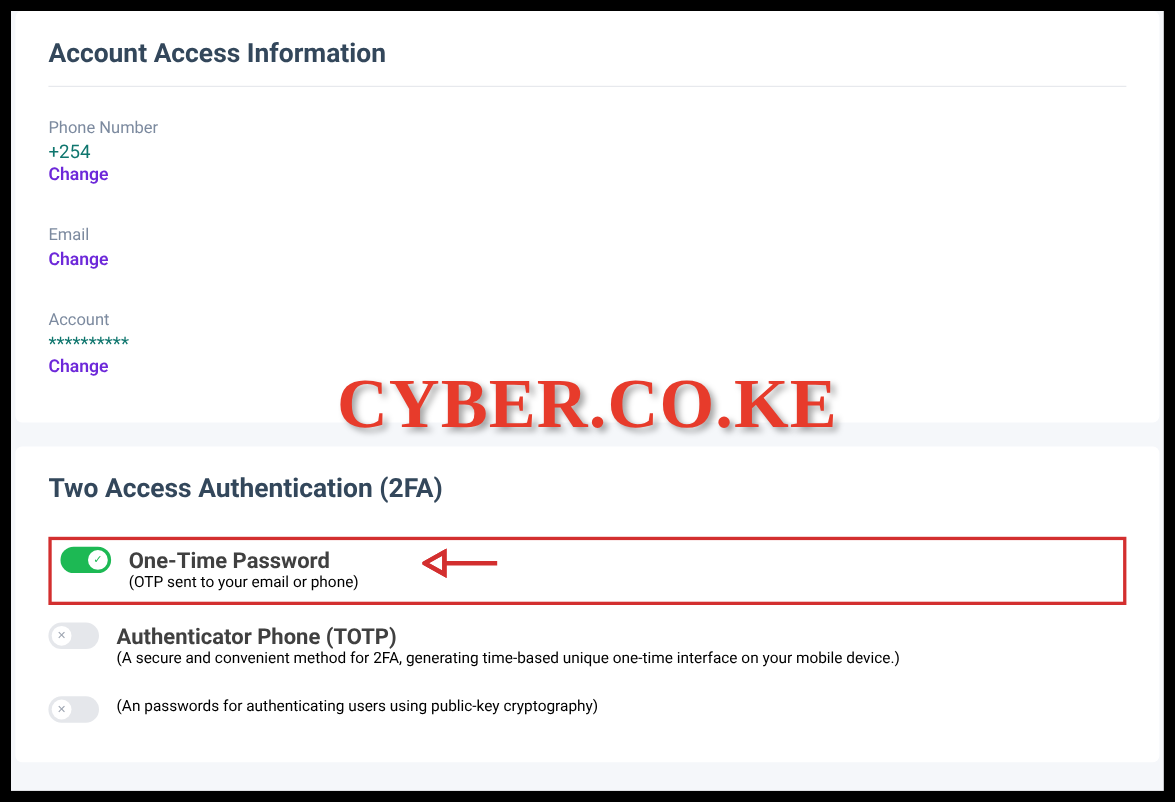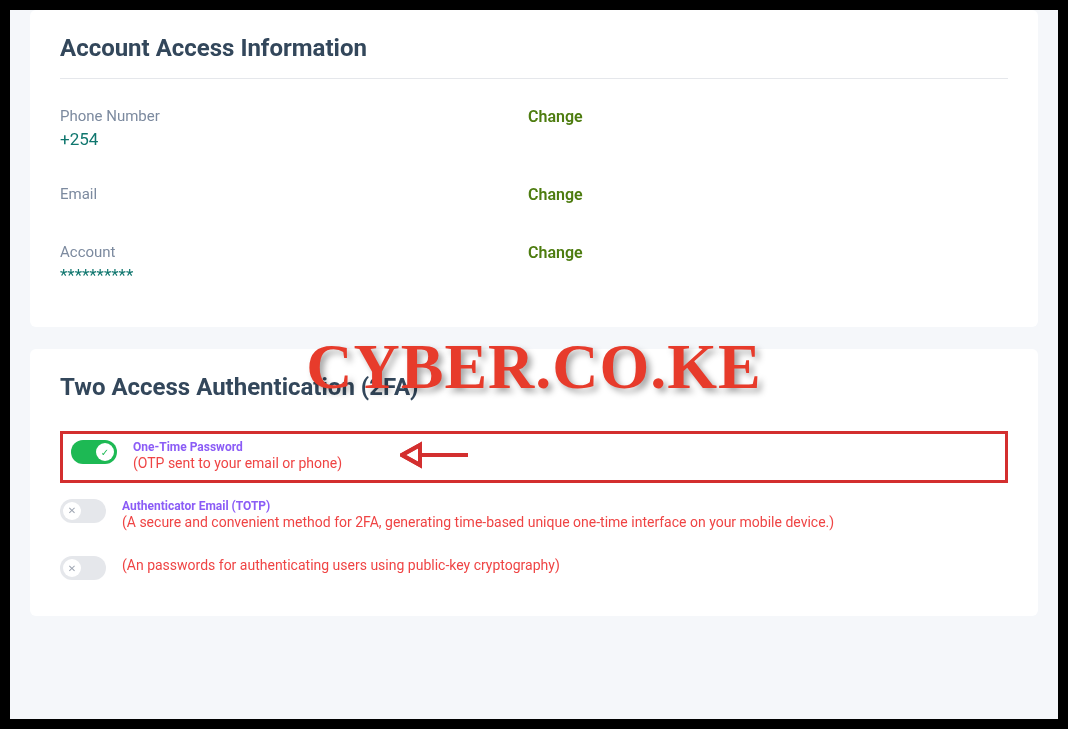--- a/index.html
+++ b/index.html
@@ -12,21 +12,21 @@
       font-family: -apple-system, BlinkMacSystemFont, 'Segoe UI', Roboto, Arial, sans-serif;
       width: 1068px;
       height: 729px;
       padding: 10px;
       position: relative;
     }
     .page-bg {
       background: #f5f7fa;
       width: 100%;
       height: 100%;
-      padding: 0 20px;
+      padding: 0 4px;
       position: relative;
     }
     .card {
       background: #fff;
       border-radius: 6px;
       padding: 24px 30px;
       margin-bottom: 22px;
     }
     .card-title {
       font-size: 24px;
@@ -37,35 +37,36 @@
     .divider {
       border: none;
       border-top: 1px solid #e5e7eb;
       margin-bottom: 10px;
     }
     .info-row {
       display: flex;
       align-items: flex-start;
       justify-content: space-between;
       padding: 18px 0;
+      flex-direction: column;
     }
     .info-left {
       flex: 1;
     }
     .info-label {
       font-size: 15px;
       color: #7c8a9f;
       margin-bottom: 4px;
     }
     .info-value {
       font-size: 17px;
       color: #0f766e;
     }
     .change-link {
-      color: #4d7c0f;
+      color: #6d28d9;
       font-weight: 600;
       font-size: 16px;
       cursor: pointer;
       text-align: left;
       min-width: 480px;
     }
     .twofa-row {
       display: flex;
       align-items: flex-start;
       gap: 16px;
@@ -102,27 +103,27 @@
       color: #1db954;
     }
     .toggle-off .toggle-knob {
       left: 3px;
       color: #9fa6b2;
     }
     .twofa-text {
       flex: 1;
     }
     .twofa-title {
-      font-size: 12px;
+      font-size: 20px;
       font-weight: 700;
-      color: #8b5cf6;
+      color: #404040;
     }
     .twofa-desc {
       font-size: 14px;
-      color: #ef4444;
+      color: #000000;
       line-height: 1.4;
     }
     .highlight-box {
       border: 3px solid #d32f2f;
       padding: 6px 8px;
       display: flex;
       align-items: flex-start;
       gap: 16px;
       margin-bottom: 4px;
     }
@@ -206,21 +207,21 @@
         <path d="M 68 18 L 20 18 M 20 8 L 2 18 L 20 28 Z" fill="none" stroke="#d32f2f" stroke-width="4" stroke-linejoin="miter"></path>
         <path d="M 20 8 L 2 18 L 20 28 Z" fill="none" stroke="#d32f2f" stroke-width="4"></path>
       </svg>
     </div>
 
     <div class="twofa-row">
       <div class="toggle toggle-off">
         <div class="toggle-knob">✕</div>
       </div>
       <div class="twofa-text">
-        <div class="twofa-title">Authenticator Email (TOTP)</div>
+        <div class="twofa-title">Authenticator Phone (TOTP)</div>
         <div class="twofa-desc" style="max-width:820px;">(A secure and convenient method for 2FA, generating time-based unique one-time interface on your mobile device.)</div>
       </div>
     </div>
 
     <div class="twofa-row">
       <div class="toggle toggle-off">
         <div class="toggle-knob">✕</div>
       </div>
       <div class="twofa-text">
         <div class="twofa-desc">(An passwords for authenticating users using public-key cryptography)</div>

